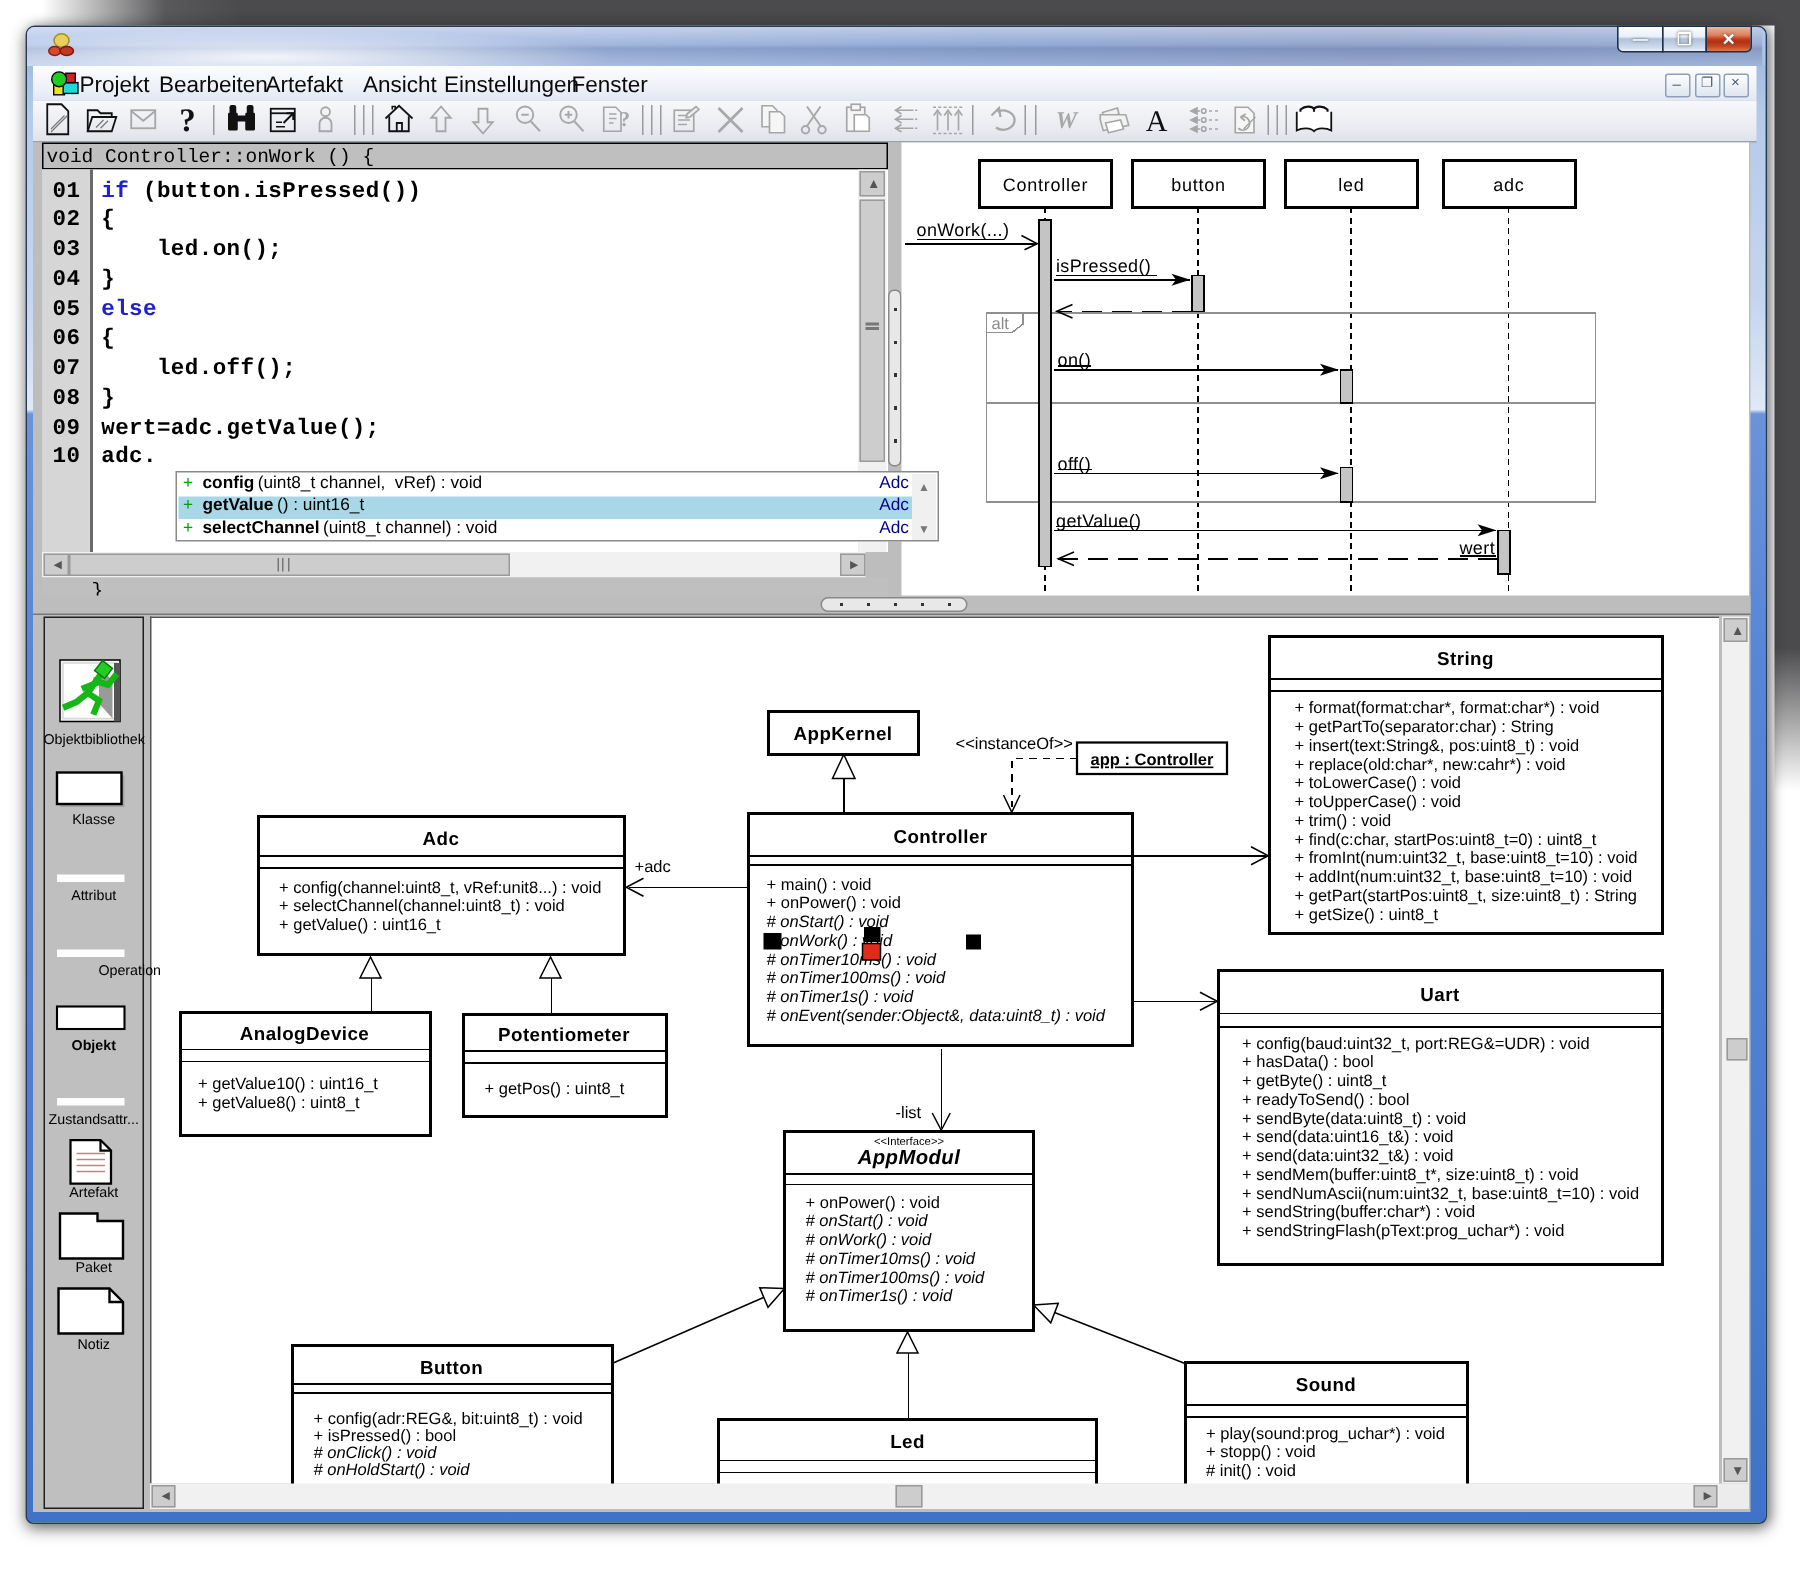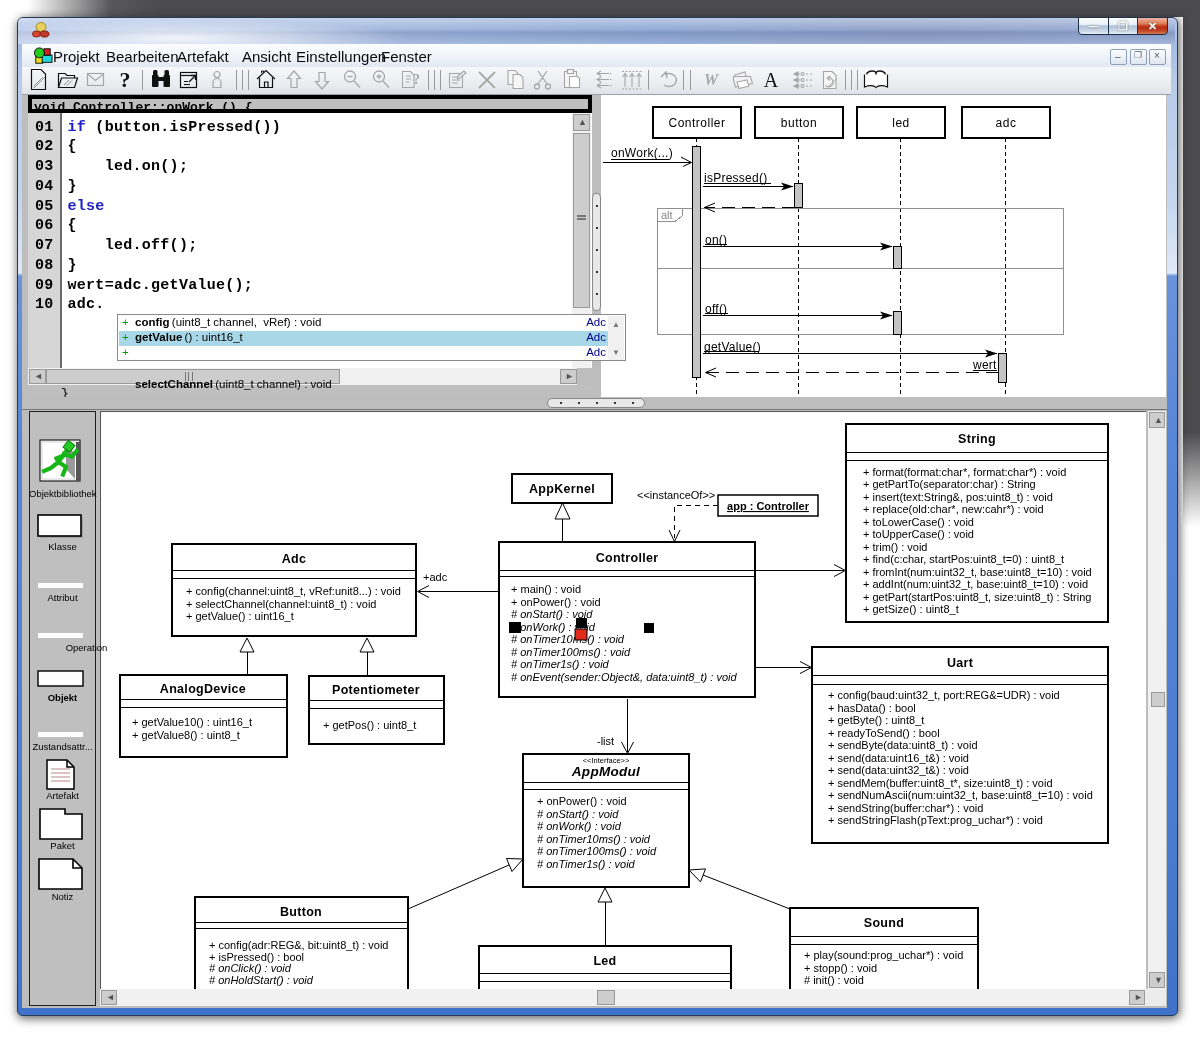--- a/index.html
+++ b/index.html
@@ -27,21 +27,21 @@
 
 .menubar{position:absolute;left:22px;top:44px;width:1149px;height:23px;background:linear-gradient(#fcfdfe,#eef2f8 60%,#e2e8f2);border-bottom:1px solid #b9c2d0;}
 .mi{position:absolute;top:5px;font-size:15px;color:#0a0a0a;}
 
 .sb{position:absolute;top:49px;width:17px;height:16px;background:linear-gradient(#fcfdfe,#dfe6f0);border:1px solid #8da0b8;box-sizing:border-box;border-radius:2px;color:#4a5a6a;}
 
 .toolbar{position:absolute;left:22px;top:67px;width:1149px;height:27px;background:linear-gradient(#f7f8fa,#e9ebf0 70%,#dfe2e9);border-bottom:1px solid #9aa0a8;}
 
 .client{position:absolute;left:22px;top:95px;width:1145px;height:913px;background:#bdbdbd;}
 
-.codehead{position:absolute;left:28px;top:95px;width:564px;height:18px;background:#bfbfbf;border:4px solid #000000;box-sizing:border-box;font-family:"Liberation Mono",monospace;font-size:13px;color:#000;font-weight:bold;}
+.codehead{position:absolute;left:28px;top:95px;width:564px;height:18px;background:#bfbfbf;border:1px solid #000000;box-sizing:border-box;font-family:"Liberation Mono",monospace;font-size:13px;color:#000;}
 .codebody{position:absolute;left:28px;top:113px;width:564px;height:255px;background:#fff;}
 .gutter{position:absolute;left:28px;top:113px;width:34px;height:255px;background:#d6d6d6;border-right:2px solid #6a6a6a;box-sizing:border-box;}
 pre.code{position:absolute;margin:0;font-family:"Liberation Mono",monospace;font-weight:bold;font-size:15px;line-height:19.75px;letter-spacing:0.28px;color:#000;}
 .kw{color:#2121c8;}
 
 .sbv,.sbh{position:absolute;background:#f1f1f1;}
 .thumb{position:absolute;background:#cdcdcd;border:1px solid #9a9a9a;box-sizing:border-box;}
 .arr{position:absolute;color:#555;font-size:9px;line-height:9px;}
 
 .popup{position:absolute;left:117px;top:314px;width:509px;height:47px;background:#fff;border:1px solid #8a8a8a;box-sizing:border-box;font-size:11.5px;z-index:30;}
@@ -294,21 +294,21 @@
         <span style="position:absolute;left:16px;"><b>config</b> (uint8_t channel,&nbsp; vRef) : void</span>
         <span class="padc">Adc</span>
       </div>
  <div class="prow psel" style="top:16px;">
         <span style="position:absolute;left:3px;color:#00a000;">+</span>
         <span style="position:absolute;left:16px;"><b>getValue</b> () : uint16_t</span>
         <span class="padc">Adc</span>
       </div>
  <div class="prow" style="top:31px;">
         <span style="position:absolute;left:3px;color:#00a000;">+</span>
-        <span style="position:absolute;left:16px;margin-top:32px;"><b>selectChannel</b> (uint8_t channel) : void</span>
+        <span style="position:absolute;left:16px;"><b>selectChannel</b> (uint8_t channel) : void</span>
         <span class="padc">Adc</span>
       </div>
  <div style="position:absolute;right:1px;top:1px;width:16px;height:44px;background:#f0f0f0;"></div>
  <div class="arr" style="right:5px;top:5px;color:#777;font-size:8px;">▲</div>
  <div class="arr" style="right:5px;top:33px;color:#777;font-size:8px;">▼</div>
 </div>
 
 <div class="vsplit"></div>
 <div class="vhandle"></div>
 <div style="position:absolute;left:596px;top:205px;width:2px;height:95px;background:repeating-linear-gradient(to bottom,#333 0,#333 2px,transparent 2px,transparent 22px);"></div>

